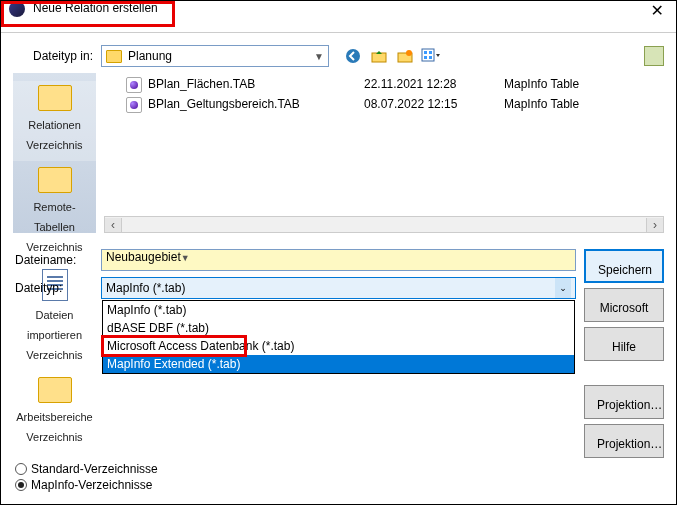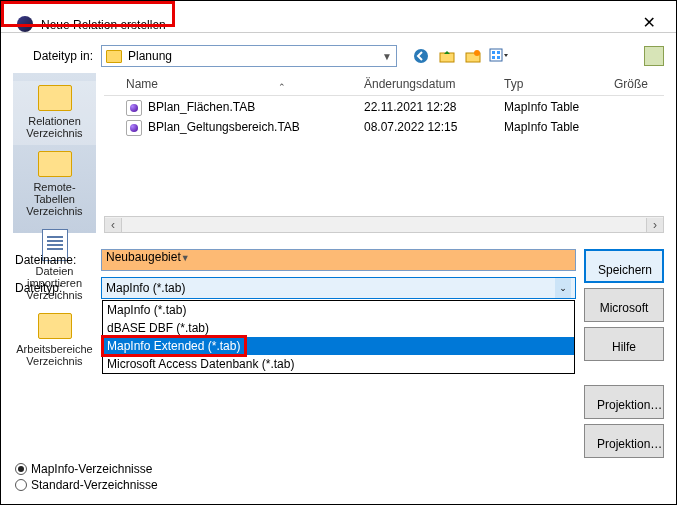--- a/index.html
+++ b/index.html
@@ -1,60 +1,60 @@
 <!DOCTYPE html>
 <html><head>
 <meta charset="utf-8">
 <style>
   *{box-sizing:border-box;margin:0;padding:0;font-family:'Segoe UI',Tahoma,sans-serif;font-size:12px}
   body{background:#fff}
   .dialog{width:677px;height:505px;border:1px solid #000;background:#fff;position:relative}
-  .titlebar{height:32px;display:flex;align-items:flex-end;padding:0 16px;border-bottom:1px solid #ccc}
+  .titlebar{height:32px;display:flex;align-items:flex-start;padding:0 8px;border-bottom:1px solid #ccc}
   .titlebar-hl{position:absolute;left:0;top:0;width:174px;height:26px;border:3px solid #e80000;pointer-events:none}
   .app-icon{width:16px;height:16px;border-radius:50%;background:linear-gradient(135deg,#3a3a8a 0%,#1a1a3a 100%);margin-right:8px}
   .title-text{flex:1}
   .close-x{font-size:16px;cursor:pointer;padding:0 4px}
   .content{padding:8px 12px 12px 12px;display:flex;flex-direction:column;height:calc(100% - 32px)}
   .row-save{display:flex;align-items:center;gap:8px;margin:4px 0 6px 0}
   .row-save label{width:80px;text-align:right}
   .combo{display:flex;align-items:center;border:1px solid #7a9cc6;height:22px;background:#fff;padding:0 4px}
   .combo .folder-ic{width:16px;height:13px;background:#ffd96a;border:1px solid #d4a200;border-radius:1px;margin-right:6px}
   .combo .arrow{margin-left:auto;font-size:10px;color:#555}
-  .save-combo{width:296px}
+  .save-combo{width:228px}
   .toolbar-ic{display:flex;gap:6px;margin-left:6px}
   .tic{width:20px;height:20px;display:flex;align-items:center;justify-content:center;cursor:pointer}
   .main{display:flex;gap:8px;flex:1;min-height:0}
   .sidebar{width:83px;background:linear-gradient(#d8e1ec,#c3cfdf);display:flex;flex-direction:column;align-items:center;padding-top:8px;gap:2px}
   .sb-item{display:flex;flex-direction:column;align-items:center;text-align:center;padding:4px 2px 6px 2px;cursor:pointer;width:100%}
   .sb-folder{width:34px;height:26px;background:#ffe08a;border:1px solid #d8a200;border-radius:2px;margin-bottom:4px;position:relative}
   .sb-item.sel{background:rgba(255,255,255,0.25)}
   .sb-doc{width:26px;height:32px;background:#fff;border:1px solid #5a7aaa;position:relative;margin-bottom:4px}
   .sb-doc::after{content:"";position:absolute;left:4px;top:6px;width:16px;height:2px;background:#5a7aaa;box-shadow:0 4px 0 #5a7aaa,0 8px 0 #5a7aaa,0 12px 0 #5a7aaa}
-  .sb-label{font-size:11px;color:#222;line-height:12px}
+  .sb-label{font-size:11px;color:#222;line-height:20px}
   .filearea{flex:1;border:0;display:flex;flex-direction:column;min-width:0}
   .fhdr{display:flex;padding:4px 0;border-bottom:1px solid #e0e0e0}
   .fhdr span{color:#444;position:relative}
   .col-name{width:260px;padding-left:22px}
   .col-date{width:140px}
   .col-type{width:110px}
   .col-size{width:50px}
   .sort-arrow{position:absolute;left:120px;top:2px;font-size:9px;color:#888}
   .flist{flex:1;overflow:auto;padding-top:4px}
   .frow{display:flex;align-items:flex-start;height:20px;cursor:pointer}
   .frow .fic{width:16px;height:16px;margin:0 6px 0 22px;background:#fff;border:1px solid #aaa;position:relative;border-radius:2px}
   .frow .fic::after{content:"";position:absolute;left:3px;top:3px;width:8px;height:8px;border-radius:50%;background:radial-gradient(circle at 30% 30%,#b085ff,#4a0a9a)}
   .hscroll{height:17px;background:#f0f0f0;border:1px solid #ccc;display:flex;align-items:center}
   .hscroll .ar{width:17px;text-align:center;color:#555;background:#e6e6e6;border-right:1px solid #ccc}
   .hscroll .ar:last-child{border-left:1px solid #ccc;border-right:none;margin-left:auto}
   .bottom{display:flex;gap:8px;margin-top:16px}
   .form-col{flex:1;display:flex;flex-direction:column;gap:6px;margin-left:91px;position:relative}
   .btn-col{width:80px;display:flex;flex-direction:column;gap:5px}
   .frow2{display:flex;align-items:center;gap:8px}
   .frow2 label{width:80px;margin-left:-91px;text-align:left;padding-left:2px}
-  .txt{flex:1;border:1px solid #7a9cc6;height:22px;padding:0 4px;background:#fdba74}
+  .txt{flex:1;border:1px solid #7a9cc6;height:22px;padding:0 4px;background:#fef9c3}
   .sel-combo{flex:1;border:1px solid #0078d7;height:22px;background:#e5f1fb;display:flex;align-items:center;padding:0 4px;position:relative}
   .sel-combo .arrow{margin-left:auto;background:#cce4f7;width:16px;height:20px;display:flex;align-items:center;justify-content:center;font-size:9px}
   .btn{height:34px;border:1px solid #888;background:#e1e1e1;cursor:pointer;font-size:12px;padding:12px}
   .btn.primary{border:2px solid #0078d7;background:#e5f1fb}
   .radios{margin-top:4px;margin-left:2px;display:flex;flex-direction:column;gap:2px}
   .radio{display:flex;align-items:center;gap:4px;cursor:pointer}
   .radio .dot{width:12px;height:12px;border:1px solid #555;border-radius:50%;display:flex;align-items:center;justify-content:center}
   .radio.on .dot::after{content:"";width:6px;height:6px;background:#222;border-radius:50%}
   .dropdown{position:absolute;left:0;top:22px;right:0;background:#fff;border:1px solid #000;z-index:10}
   .dd-item{height:18px;padding:0 4px;display:flex;align-items:center;cursor:pointer}
@@ -129,26 +129,20 @@
           <div class="sb-doc"></div>
           <div class="sb-label">Dateien importieren Verzeichnis</div>
         </div>
         <div class="sb-item">
           <div class="sb-folder"></div>
           <div class="sb-label">Arbeitsbereiche Verzeichnis</div>
         </div>
       </div>
 
       <div class="filearea">
-        <div class="fhdr">
-          <span class="col-name">Name<span class="sort-arrow">⌃</span></span>
-          <span class="col-date">Änderungsdatum</span>
-          <span class="col-type">Typ</span>
-          <span class="col-size">Größe</span>
-        </div>
         <div class="flist">
           <div class="frow">
             <div class="fic"></div>
             <span class="col-name" style="width:216px;padding-left:0">BPlan_Flächen.TAB</span>
             <span class="col-date">22.11.2021 12:28</span>
             <span class="col-type">MapInfo Table</span>
           </div>
           <div class="frow">
             <div class="fic"></div>
             <span class="col-name" style="width:216px;padding-left:0">BPlan_Geltungsbereich.TAB</span>
@@ -170,42 +164,42 @@
           <div class="txt"><span>Neubaugebiet</span><span style="margin-left:auto;font-size:9px;color:#555">▼</span></div>
         </div>
         <div class="frow2" style="position:relative">
           <label>Dateityp:</label>
           <div class="sel-combo">
             <span>MapInfo (*.tab)</span>
             <span class="arrow">⌄</span>
             <div class="dropdown">
               <div class="dd-item">MapInfo (*.tab)</div>
               <div class="dd-item">dBASE DBF (*.tab)</div>
+              <div class="dd-item">Microsoft Access Datenbank (*.tab)</div>
               <div class="dd-item hl">MapInfo Extended (*.tab)</div>
-              <div class="dd-item">Microsoft Access Datenbank (*.tab)</div>
               <div class="red-box" style="left:-2px;top:34px;width:146px;height:22px"></div>
             </div>
           </div>
         </div>
       </div>
       <div class="btn-col">
         <button class="btn primary">Speichern</button>
         <button class="btn">Microsoft</button>
         <button class="btn">Hilfe</button>
         <div style="height:14px"></div>
         <button class="btn">Projektion…</button>
         <button class="btn">Projektion…</button>
       </div>
     </div>
 
     <div class="radios">
+      <div class="radio">
+          <span class="dot"></span>
+          <span>Standard-Verzeichnisse</span>
+        </div>
       <div class="radio on">
           <span class="dot"></span>
           <span>MapInfo-Verzeichnisse</span>
         </div>
-      <div class="radio">
-          <span class="dot"></span>
-          <span>Standard-Verzeichnisse</span>
-        </div>
     </div>
 
   </div>
 </div>
 
 </body></html>

